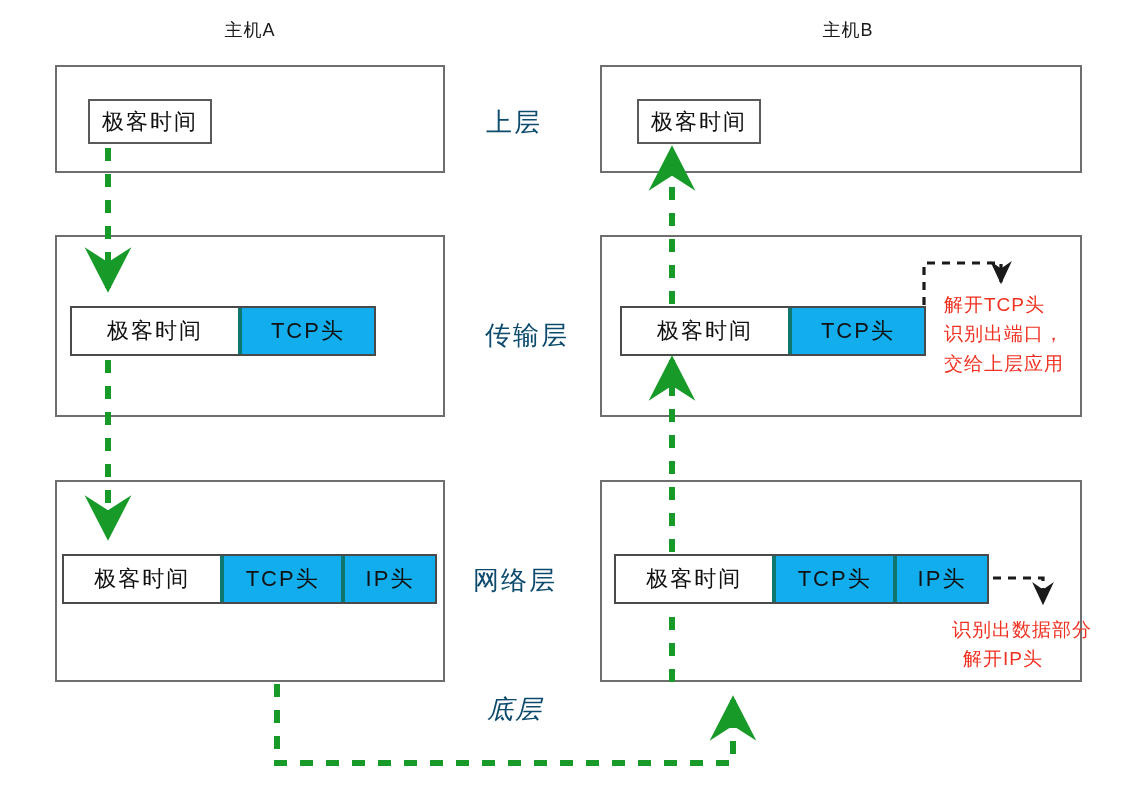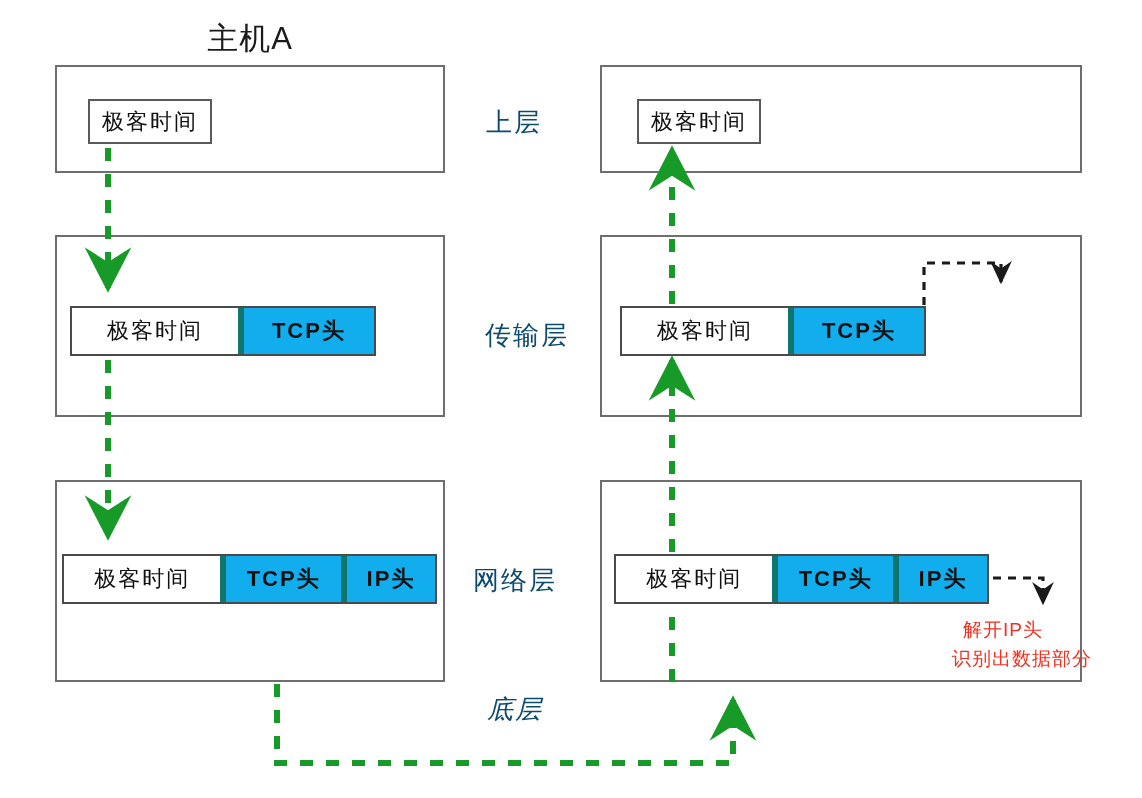--- a/index.html
+++ b/index.html
@@ -15,21 +15,21 @@
     position: relative;
     width: 1142px;
     height: 798px;
     background: #ffffff;
     overflow: hidden;
   }
 
   
   .host-title {
     position: absolute;
-    font-size: 31px;
+    font-size: 18px;
     color: #1a1a1a;
     letter-spacing: 1px;
     white-space: nowrap;
     text-align: center;
     font-weight: 400;
   }
 
   
   .layer-box {
     position: absolute;
@@ -63,22 +63,21 @@
     font-size: 22px;
     color: #111111;
     letter-spacing: 2px;
     white-space: nowrap;
   }
   .seg.data {
     background: #ffffff;
   }
   .seg.hdr {
     background: #11ADEC;
-    border-left: 6px solid #0f766e;
-    font-weight: bold;
+    border-left: 4px solid #0f766e;
   }
 
   
   .app-box {
     position: absolute;
     border: 2px solid #5a5a5a;
     background: #ffffff;
     display: flex;
     align-items: center;
     justify-content: center;
@@ -108,20 +107,21 @@
     height: 798px;
     pointer-events: none;
   }
 </style>
 </head>
 <body>
 
 <div id="stage">
 
   <div class="host-title" style="left:170px; top:18px; width:160px;">主机A</div>
+  <div class="host-title" style="left:768px; top:18px; width:160px;">主机B</div>
 
   <div class="layer-box" style="left:55px; top:65px; width:390px; height:108px;"></div>
   <div class="layer-box" style="left:55px; top:235px; width:390px; height:182px;"></div>
   <div class="layer-box" style="left:55px; top:480px; width:390px; height:202px;"></div>
 
   <div class="layer-box" style="left:600px; top:65px; width:482px; height:108px;"></div>
   <div class="layer-box" style="left:600px; top:235px; width:482px; height:182px;"></div>
   <div class="layer-box" style="left:600px; top:480px; width:482px; height:202px;"></div>
 
   <div class="app-box" style="left:88px; top:99px; width:124px; height:45px;">
@@ -152,24 +152,29 @@
     <div class="seg data" style="width:158px;">极客时间</div>
     <div class="seg hdr" style="width:122px;">TCP头</div>
     <div class="seg hdr" style="width:95px;">IP头</div>
   </div>
 
   <div class="layer-name" style="left:486px; top:105px;">上层</div>
   <div class="layer-name" style="left:473px; top:318px;margin-left:12px;">传输层</div>
   <div class="layer-name" style="left:473px; top:563px;">网络层</div>
   <div class="layer-name" style="left:487px; top:692px;font-style:italic;">底层</div>
 
+  <div class="annot" style="left:944px; top:290px;">
+    <div>解开TCP头</div>
+    <div>识别出端口，</div>
+    <div>交给上层应用</div>
+  </div>
 
   <div class="annot" style="left:952px; top:615px;">
+    <div>识别出数据部分</div>
     <div style="padding-left:11px;">解开IP头</div>
-    <div>识别出数据部分</div>
   </div>
 
   <svg id="arrows" viewBox="0 0 1142 798" xmlns="http://www.w3.org/2000/svg">
     <defs>
       <marker id="grnArrowDown" markerWidth="9" markerHeight="9" refX="4.5" refY="7.4" orient="0" markerUnits="strokeWidth">
         <path d="M0.6,0.6 L4.5,8.2 L8.4,0.6 L4.5,3.1 Z" fill="#189A28"></path>
       </marker>
       <marker id="grnArrowUp" markerWidth="9" markerHeight="9" refX="4.5" refY="1.6" orient="0" markerUnits="strokeWidth">
         <path d="M0.6,8.4 L4.5,0.8 L8.4,8.4 L4.5,5.9 Z" fill="#189A28"></path>
       </marker>

